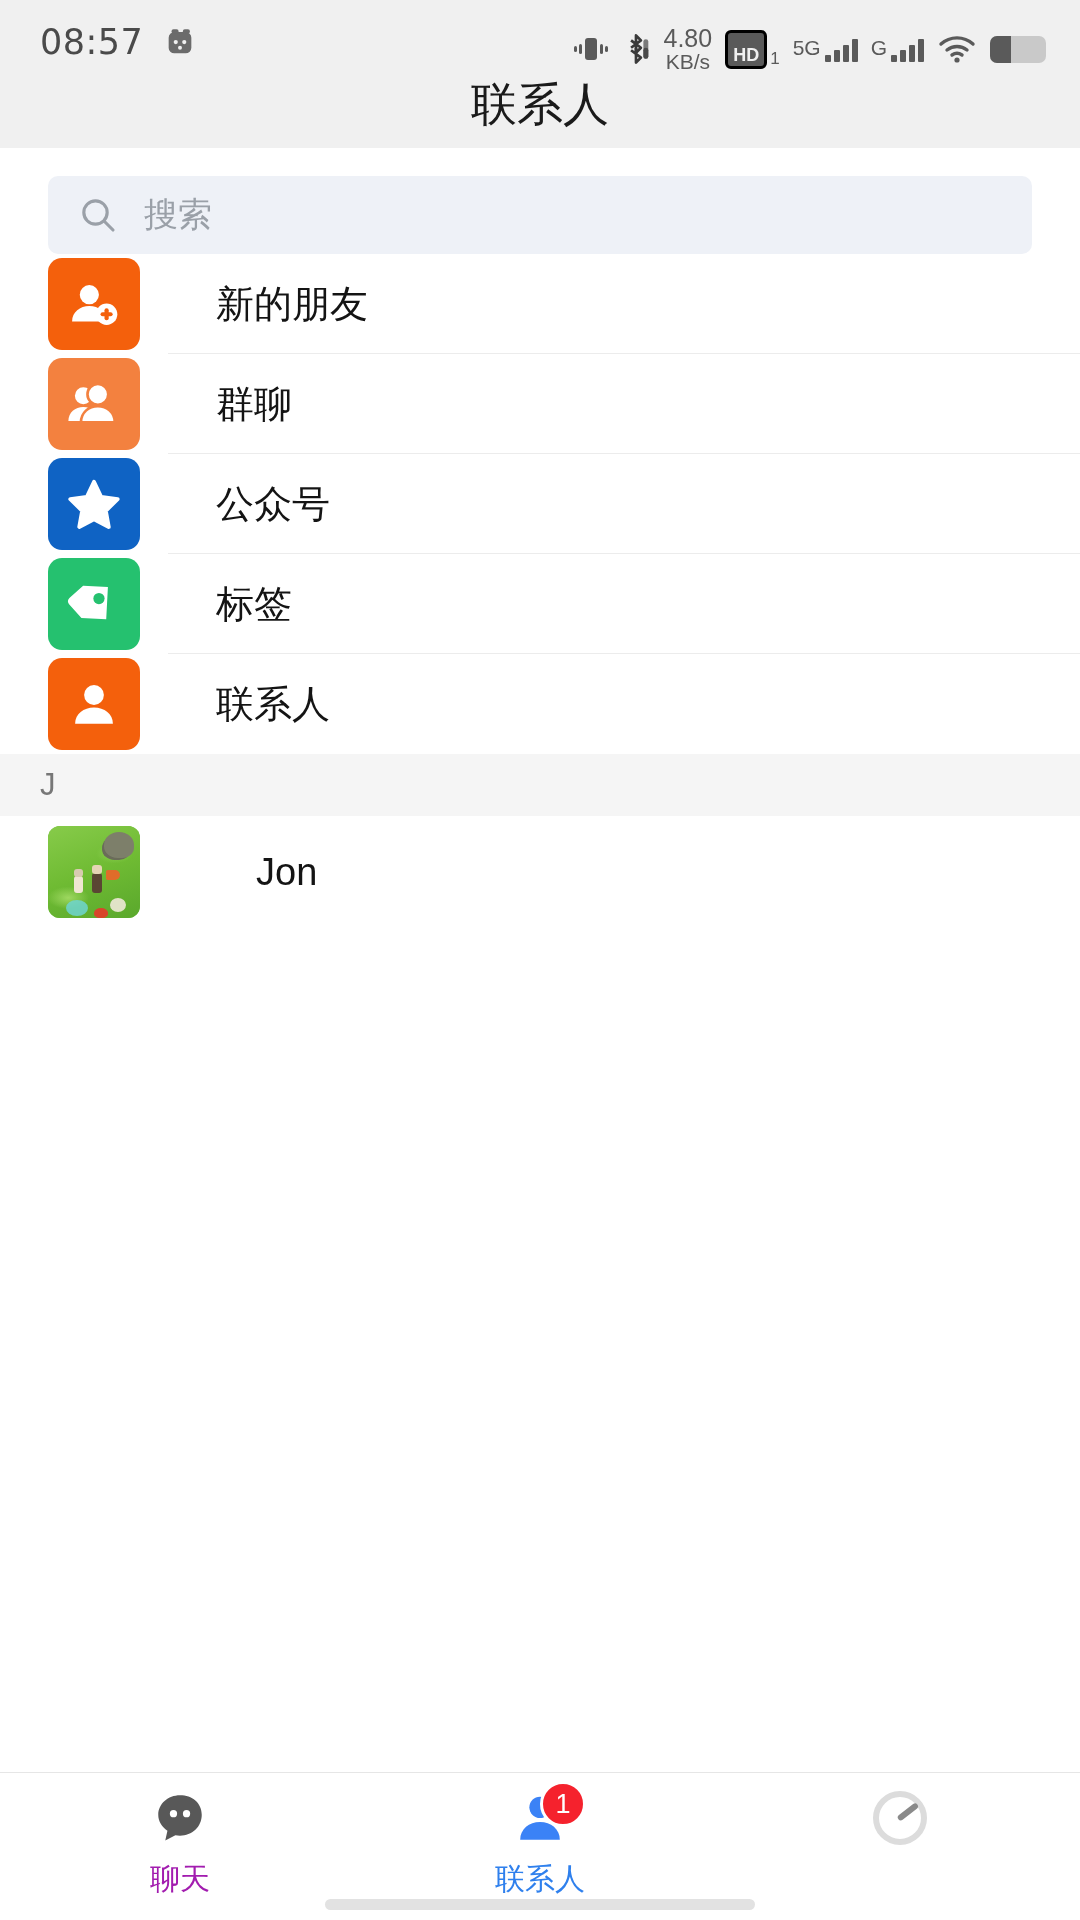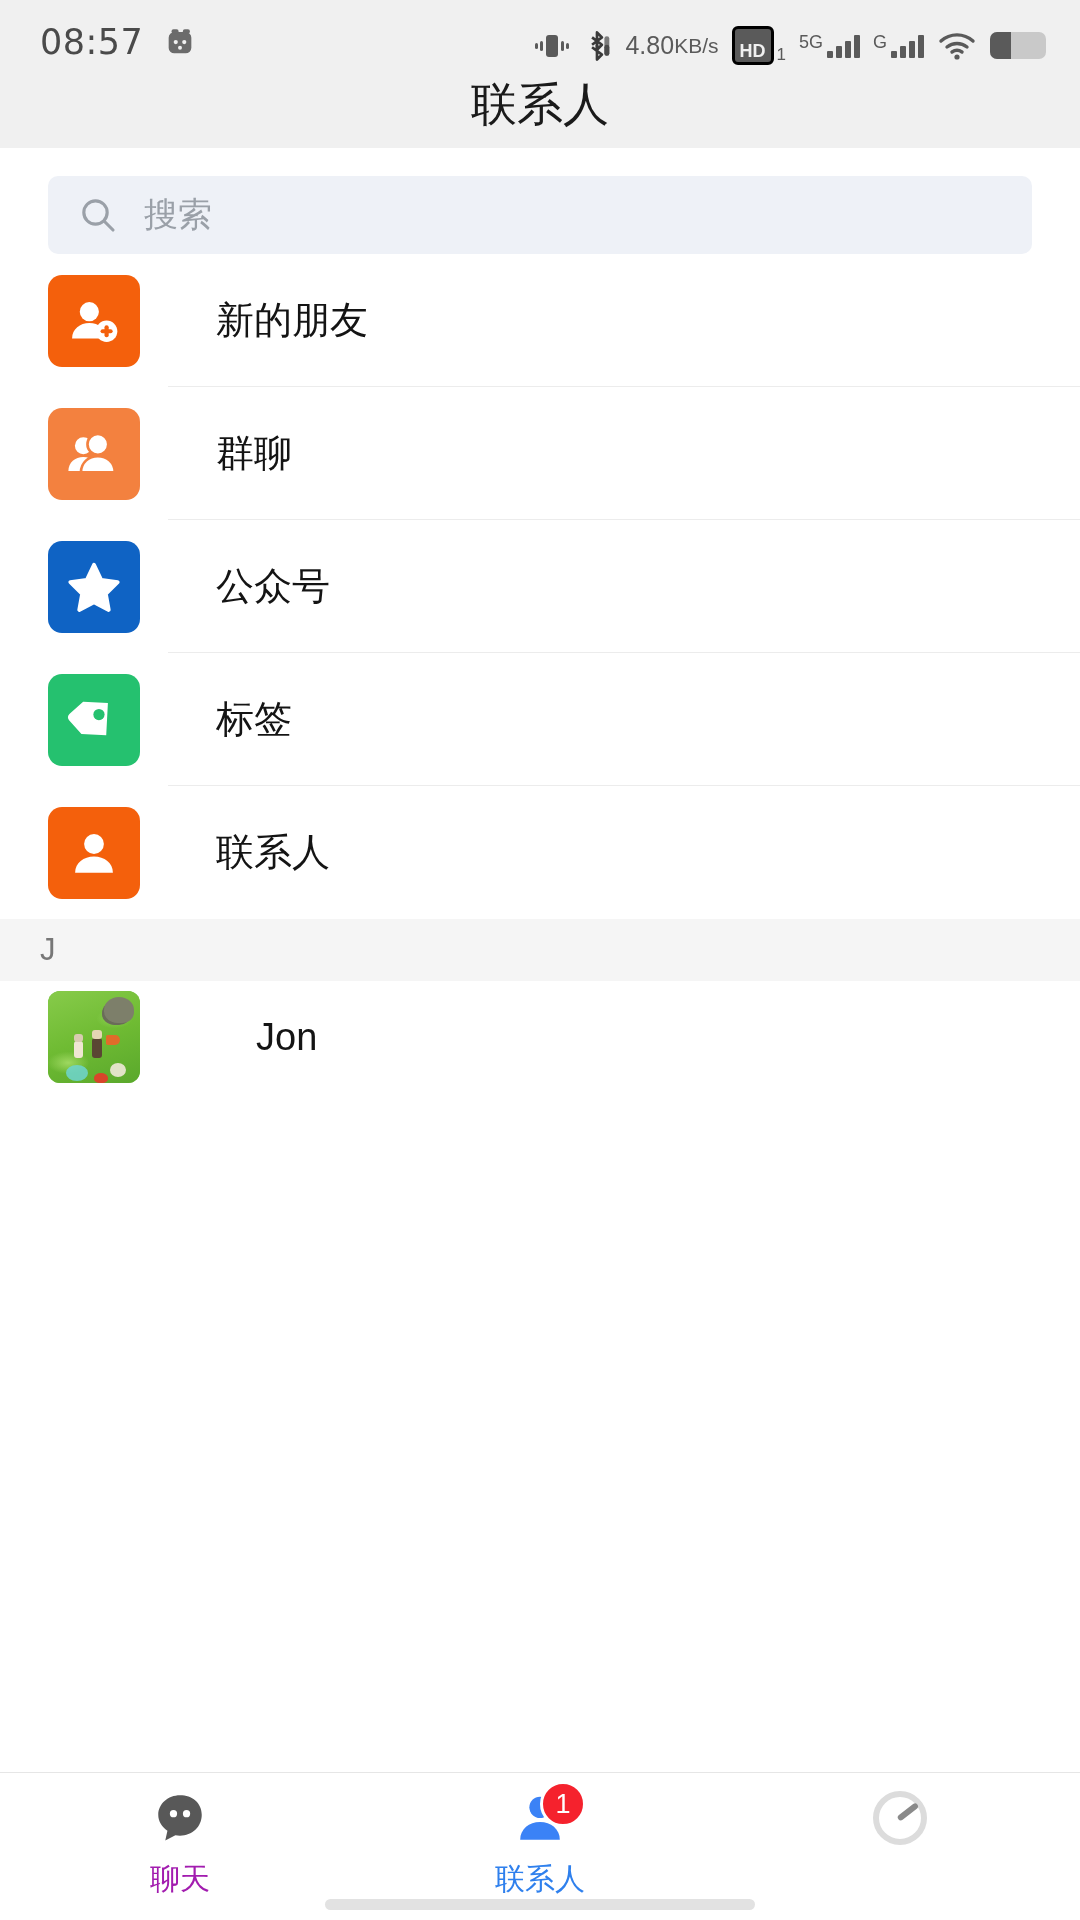--- a/index.html
+++ b/index.html
@@ -14,32 +14,32 @@
   
   .statusbar {
     height: 148px; background:#f0f0f0;
     display:flex; align-items:flex-start; justify-content:space-between;
     padding: 22px 34px 0 40px;
   }
   .sb-left { display:flex; align-items:center; gap:20px; }
   .sb-time { font-size:35px; color:#4a4a4a; letter-spacing:0.5px; font-family:"DejaVu Sans", sans-serif; }
   .sb-right { display:flex; align-items:center; gap:13px; padding-top:4px;}
   .ic { display:block; }
-  .net-rate { display:flex; flex-direction:row; align-items:center; line-height:1.0; color:#5a5a5a; }
+  .net-rate { display:flex; flex-direction:column; align-items:center; line-height:1.0; color:#5a5a5a; }
   .net-rate .n1 { font-size:25px; }
   .net-rate .n2 { font-size:21px; }
   .hd-box {
     border:3px solid #000000; border-radius:6px; color:#5a5a5a;
     font-size:18px; font-weight:bold; padding:13px 5px 2px; line-height:1;
     background:#5a5a5a; color:#f0f0f0;
   }
   .hd-wrap { display:flex; align-items:flex-end; gap:3px; }
   .hd-sub { font-size:17px; color:#5a5a5a; }
   .sig { display:flex; align-items:flex-end; gap:4px; }
-  .sig-label { font-size:18px; color:#5a5a5a; line-height:1; align-self:flex-start; }
+  .sig-label { font-size:21px; color:#5a5a5a; line-height:1; align-self:flex-start; }
   .bars { display:flex; align-items:flex-end; gap:3px; height:25px; }
   .bars i { width:6px; background:#5a5a5a; display:block; border-radius:1px; }
   .bars i:nth-child(1){height:7px;}
   .bars i:nth-child(2){height:12px;}
   .bars i:nth-child(3){height:17px;}
   .bars i:nth-child(4){height:23px;}
   .batt {
     width:56px; height:27px; border-radius:7px; background:#c9c9c9;
     position:relative; overflow:hidden;
   }
@@ -56,21 +56,21 @@
   .search-wrap { padding: 28px 48px 0 48px; background:#fff;}
   .search-box {
     height:78px; background:#eef1f7; border-radius:10px;
     display:flex; align-items:center; padding-left:30px; gap:26px;
   }
   .search-ph { font-size:34px; color:#9aa0a8; }
 
   
   .list { background:#fff; }
   .row {
-    display:flex; align-items:center; height:133px; padding-left:48px;
+    display:flex; align-items:center; height:100px; padding-left:48px;
     position:relative; background:#fff;
   }
   .row .sep {
     position:absolute; left:168px; right:0; bottom:0; height:1px; background:#ececec;
   }
   .row:last-child .sep { display:none; }
   .tile {
     width:92px; height:92px; border-radius:14px; flex:0 0 auto;
     display:flex; align-items:center; justify-content:center;
   }

